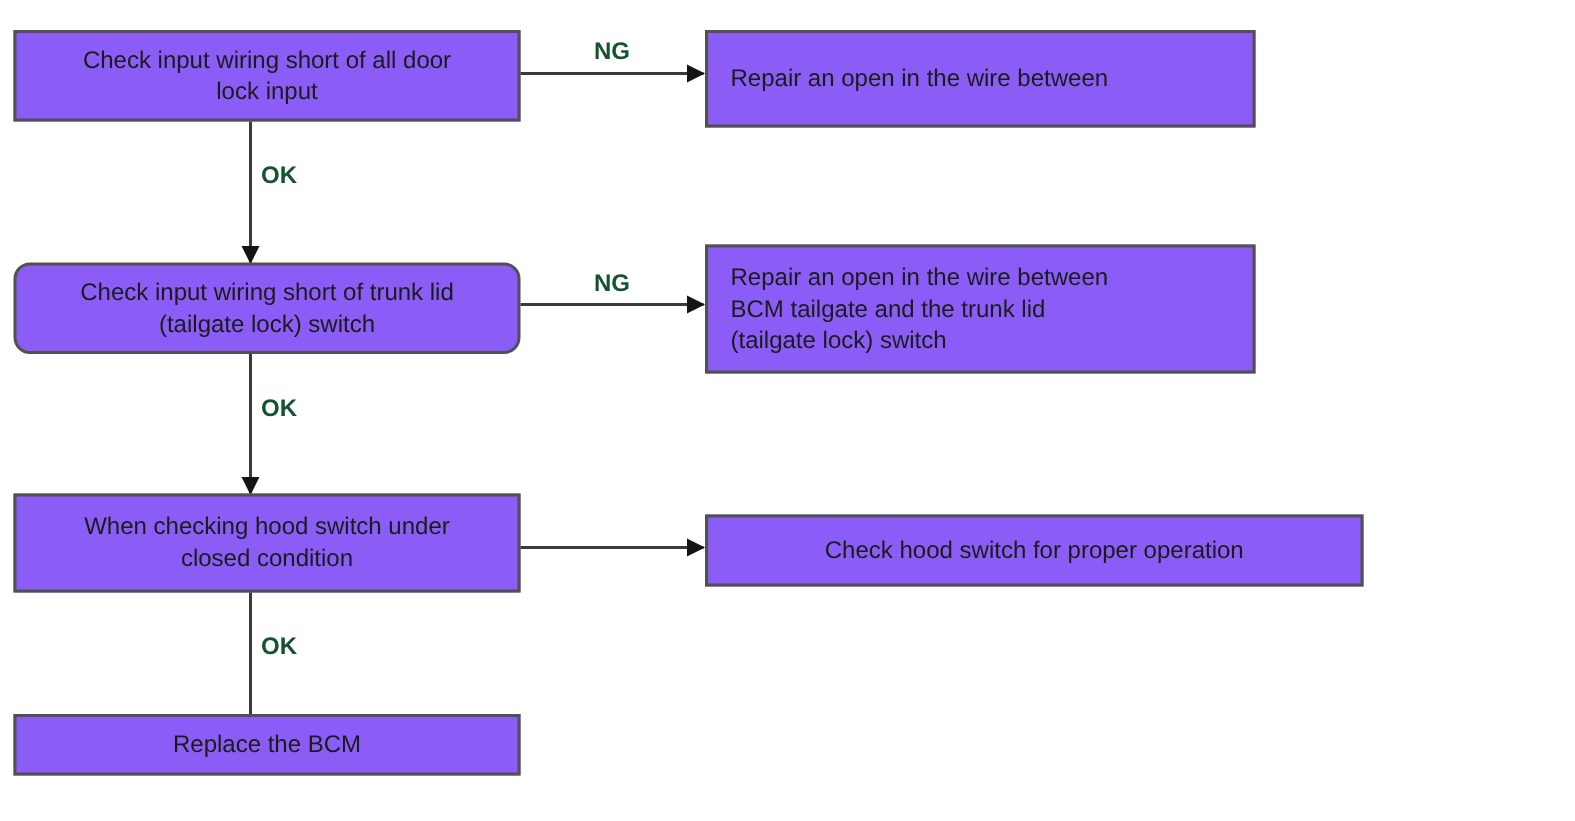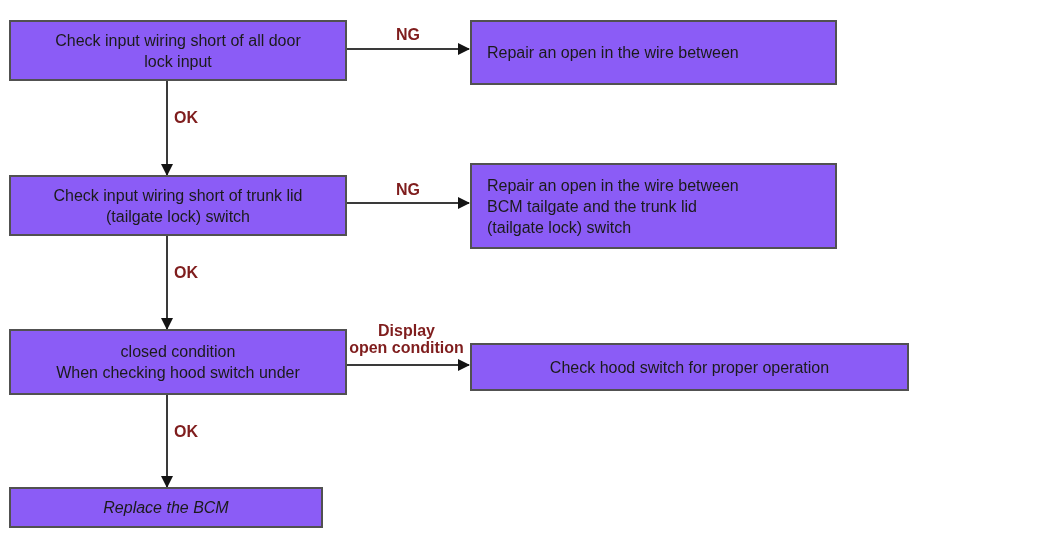--- a/index.html
+++ b/index.html
@@ -36,21 +36,21 @@
     text-align: left;
     padding-left: 15px;
     padding-right: 8px;
     align-items: center;
   }
   .box-text span { display: block; }
   .edge-label {
     position: absolute;
     font-size: 16px;
     font-weight: bold;
-    color: #7f1d1d;
+    color: #14532d;
     text-align: center;
     white-space: nowrap;
   }
   .edge-label.multiline {
     line-height: 17px;
     white-space: normal;
   }
   .edge-label.multiline span { display: block; }
   .h-arrow {
     position: absolute;
@@ -102,21 +102,21 @@
 
   <div class="box leftalign" style="left:470px; top:20px; width:367px; height:65px;">
     <div class="box-text">
       <span>Repair an open in the wire between</span>
     </div>
   </div>
 
   <div class="v-arrow" style="left:166px; top:81px; height:94px;"></div>
   <div class="edge-label" style="left:174px; top:109px;">OK</div>
 
-  <div class="box center" style="left:9px; top:175px; width:338px; height:61px;">
+  <div class="box center" style="left:9px; top:175px; width:338px; height:61px;border-radius:11px;">
     <div class="box-text">
       <span>Check input wiring short of trunk lid</span>
       <span>(tailgate lock) switch</span>
     </div>
   </div>
 
   <div class="edge-label" style="left:347px; top:181px; width:122px;">NG</div>
   <div class="h-arrow" style="left:347px; top:202px; width:122px;"></div>
 
   <div class="box leftalign" style="left:470px; top:163px; width:367px; height:86px;">
@@ -125,39 +125,35 @@
       <span>BCM tailgate and the trunk lid</span>
       <span>(tailgate lock) switch</span>
     </div>
   </div>
 
   <div class="v-arrow" style="left:166px; top:236px; height:93px;"></div>
   <div class="edge-label" style="left:174px; top:264px;">OK</div>
 
   <div class="box center" style="left:9px; top:329px; width:338px; height:66px;">
     <div class="box-text">
+      <span>When checking hood switch under</span>
       <span>closed condition</span>
-      <span>When checking hood switch under</span>
     </div>
   </div>
 
-  <div class="edge-label multiline" style="left:343px; top:322px; width:127px;">
-    <span>Display</span>
-    <span>open condition</span>
-  </div>
   <div class="h-arrow" style="left:347px; top:364px; width:122px;"></div>
 
   <div class="box center" style="left:470px; top:343px; width:439px; height:48px;">
     <div class="box-text">
       <span>Check hood switch for proper operation</span>
     </div>
   </div>
 
   <div class="v-arrow" style="left:166px; top:395px; height:92px;"></div>
   <div class="edge-label" style="left:174px; top:423px;">OK</div>
 
-  <div class="box center" style="left:9px; top:487px; width:314px; height:41px;font-style:italic;">
+  <div class="box center" style="left:9px; top:476px; width:338px; height:41px;">
     <div class="box-text">
       <span>Replace the BCM</span>
     </div>
   </div>
 
 </div>
 
 </body></html>

